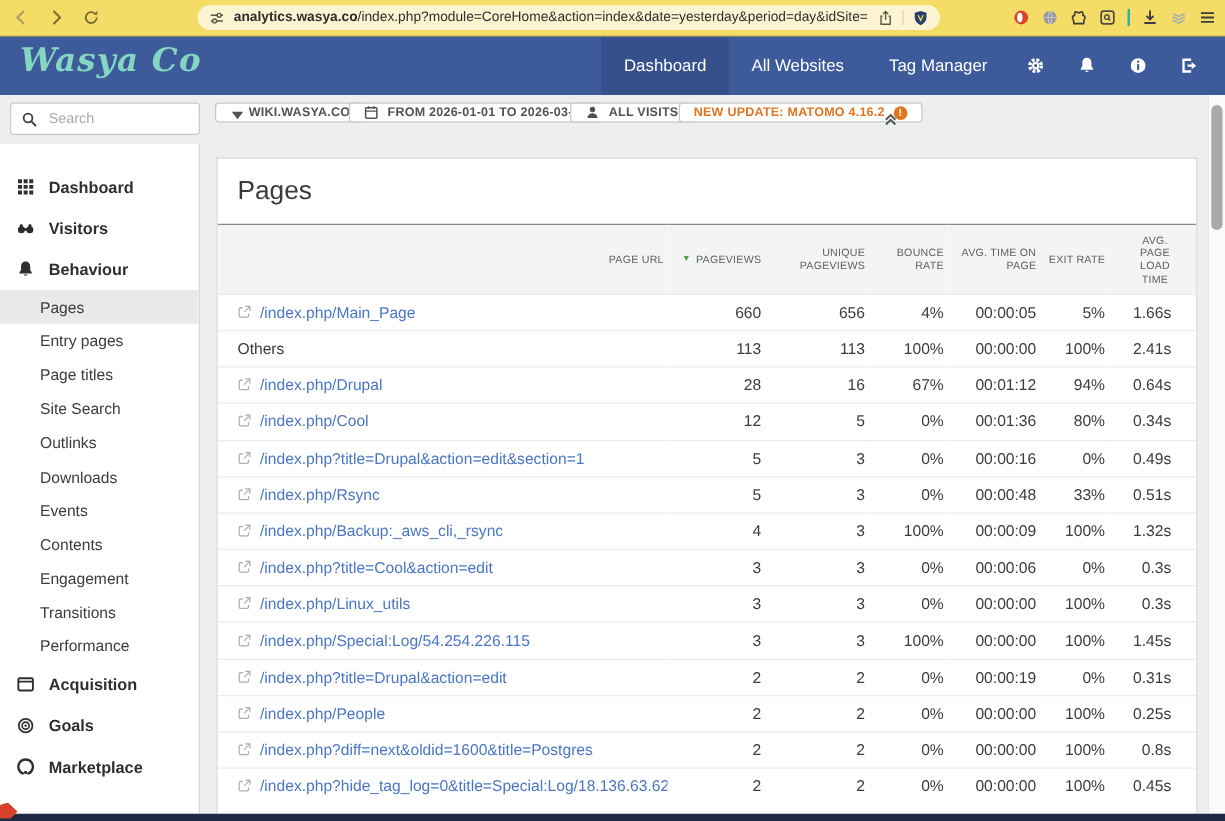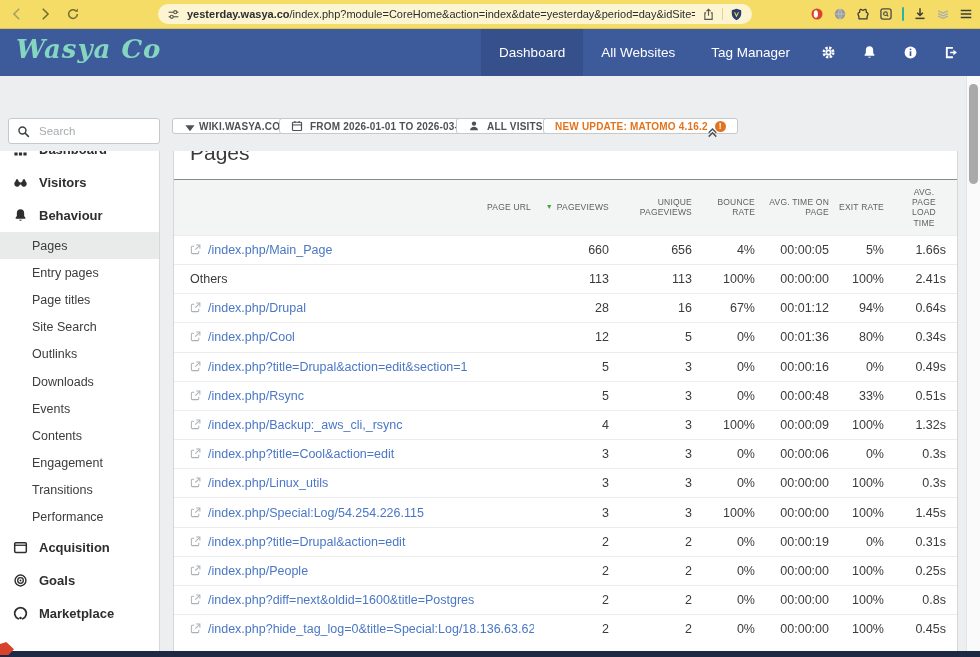--- a/index.html
+++ b/index.html
@@ -30,21 +30,21 @@
   .logo{position:absolute;left:16px;top:6px;font-family:"DejaVu Serif",serif;font-style:italic;font-weight:bold;
         font-size:26px;color:var(--logo_teal,#85d6c0);letter-spacing:1px;cursor:pointer;}
   .topnav{position:absolute;right:8px;top:0;height:48px;display:flex;align-items:stretch;}
   #nav-links{display:flex;align-items:stretch;}
   .nav-item{display:flex;align-items:center;padding:0 18px;color:#fff;font-size:13.5px;cursor:pointer;}
   .nav-item.active{background:var(--header_active,#36508c);}
   .hdr-icon{display:flex;align-items:center;padding:0 13px;color:#fff;cursor:pointer;}
   .hdr-icon svg{width:15px;height:15px;}
 
   
-  .toolbar{position:absolute;top:76px;left:0;right:12px;height:39px;background:var(--toolbar_bg,#edeeef);z-index:10;margin-top:36px;}
+  .toolbar{position:absolute;top:76px;left:0;right:12px;height:39px;background:var(--toolbar_bg,#edeeef);z-index:10;}
   .tb-search{position:absolute;left:8px;top:6px;width:152px;height:26px;background:#fff;border:1px solid #c6c9cb;
              border-radius:3px;display:flex;align-items:center;padding:0 8px;gap:7px;box-sizing:border-box;}
   .tb-search svg{width:13px;height:13px;color:#3f4245;flex:0 0 auto;}
   .tb-search input{border:0;outline:0;flex:1;min-width:0;font-size:11.5px;color:#444;background:transparent;font-family:inherit;}
   .tb-search input::placeholder{color:#a7abae;}
   .tb-btn{position:absolute;top:6px;height:16px;background:#fff;border:1px solid #c6c9cb;border-radius:3px;
           display:flex;align-items:center;padding:0 11px;gap:7px;font-size:10px;font-weight:bold;color:#4d5255;
           letter-spacing:.2px;box-sizing:border-box;cursor:pointer;white-space:nowrap;}
   .tb-btn svg{width:12px;height:12px;flex:0 0 auto;}
   .tb-site{left:172px;} .tb-date{left:279px;} .tb-seg{left:456px;}
@@ -73,21 +73,21 @@
   thead tr{background:#f3f4f4;border-top:1px solid #8a8a8a;}
   th{font-size:8.5px;font-weight:normal;color:#5f5f5f;text-align:right;padding:7px 3px;vertical-align:middle;
      letter-spacing:.2px;line-height:1.2;cursor:pointer;}
   th:first-child{text-align:right;padding-left:16px;}
   th:last-child{padding-right:16px;}
   th .hwrap{display:inline-block;}
   th:last-child .hwrap{max-width:34px;text-align:center;}
   .sort-arrow{color:var(--sort_green,#4ca23c);font-size:7px;margin-right:4px;display:inline-block;transform:translateY(-1px);}
   tbody td{font-size:12.5px;color:var(--text_dark,#3b3b3b);padding:0 3px;height:28.2px;border-top:1px solid #ececec;
            text-align:right;white-space:nowrap;overflow:hidden;}
-  tbody td:last-child{padding-right:11px;}
+  tbody td:last-child{padding-right:20px;}
   td.url{text-align:left;padding-left:16px;}
   td.url a{color:var(--link_blue,#4a77c5);text-decoration:none;cursor:pointer;}
   .ext-ico{color:#a8b0b8;margin-right:7px;display:inline-block;width:11px;height:11px;vertical-align:-1px;cursor:pointer;}
   .ext-ico svg{width:100%;height:100%;}
 
   
   .scroll-track{position:absolute;right:0;top:76px;bottom:6px;width:13px;background:#fafafa;border-left:1px solid #e4e4e4;z-index:15;}
   .scroll-thumb{position:absolute;right:2px;top:8px;width:9px;height:100px;background:#a9a9a9;border-radius:5px;cursor:grab;}
   .bottom-bar{position:absolute;left:0;right:0;bottom:0;height:6px;background:var(--bottom_bar,#1e2a44);z-index:40;}
   .corner-red{position:absolute;left:0;bottom:2px;width:14px;height:13px;background:#d8422b;
@@ -119,21 +119,21 @@
     </div>
     <div class="url-pill">
       <span class="pill-ico">
           <svg viewBox="0 0 16 16">
             <line x1="2" y1="5.2" x2="14" y2="5.2" stroke="currentColor" stroke-width="1.4"></line>
             <circle cx="10.2" cy="5.2" r="1.9" fill="var(--pill_cream)" stroke="currentColor" stroke-width="1.4"></circle>
             <line x1="2" y1="10.8" x2="14" y2="10.8" stroke="currentColor" stroke-width="1.4"></line>
             <circle cx="5.8" cy="10.8" r="1.9" fill="var(--pill_cream)" stroke="currentColor" stroke-width="1.4"></circle>
           </svg>
         </span>
-      <span class="url-text"><b>yesterday.wasya.co</b><span>/index.php?module=CoreHome&amp;action=index&amp;date=yesterday&amp;period=day&amp;idSite=15#…</span></span>
+      <span class="url-text"><b>analytics.wasya.co</b><span>/index.php?module=CoreHome&amp;action=index&amp;date=yesterday&amp;period=day&amp;idSite=15#…</span></span>
       <span class="pill-ico">
           <svg viewBox="0 0 16 16">
             <path d="M5 6H3.5v8h9V6H11" fill="none" stroke="currentColor" stroke-width="1.4"></path>
             <line x1="8" y1="1.8" x2="8" y2="9.5" stroke="currentColor" stroke-width="1.4"></line>
             <path d="M5.5 4 8 1.5 10.5 4" fill="none" stroke="currentColor" stroke-width="1.4"></path>
           </svg>
         </span>
       <span class="pill-div"></span>
       <span class="pill-ico">
           <svg viewBox="0 0 16 16">

